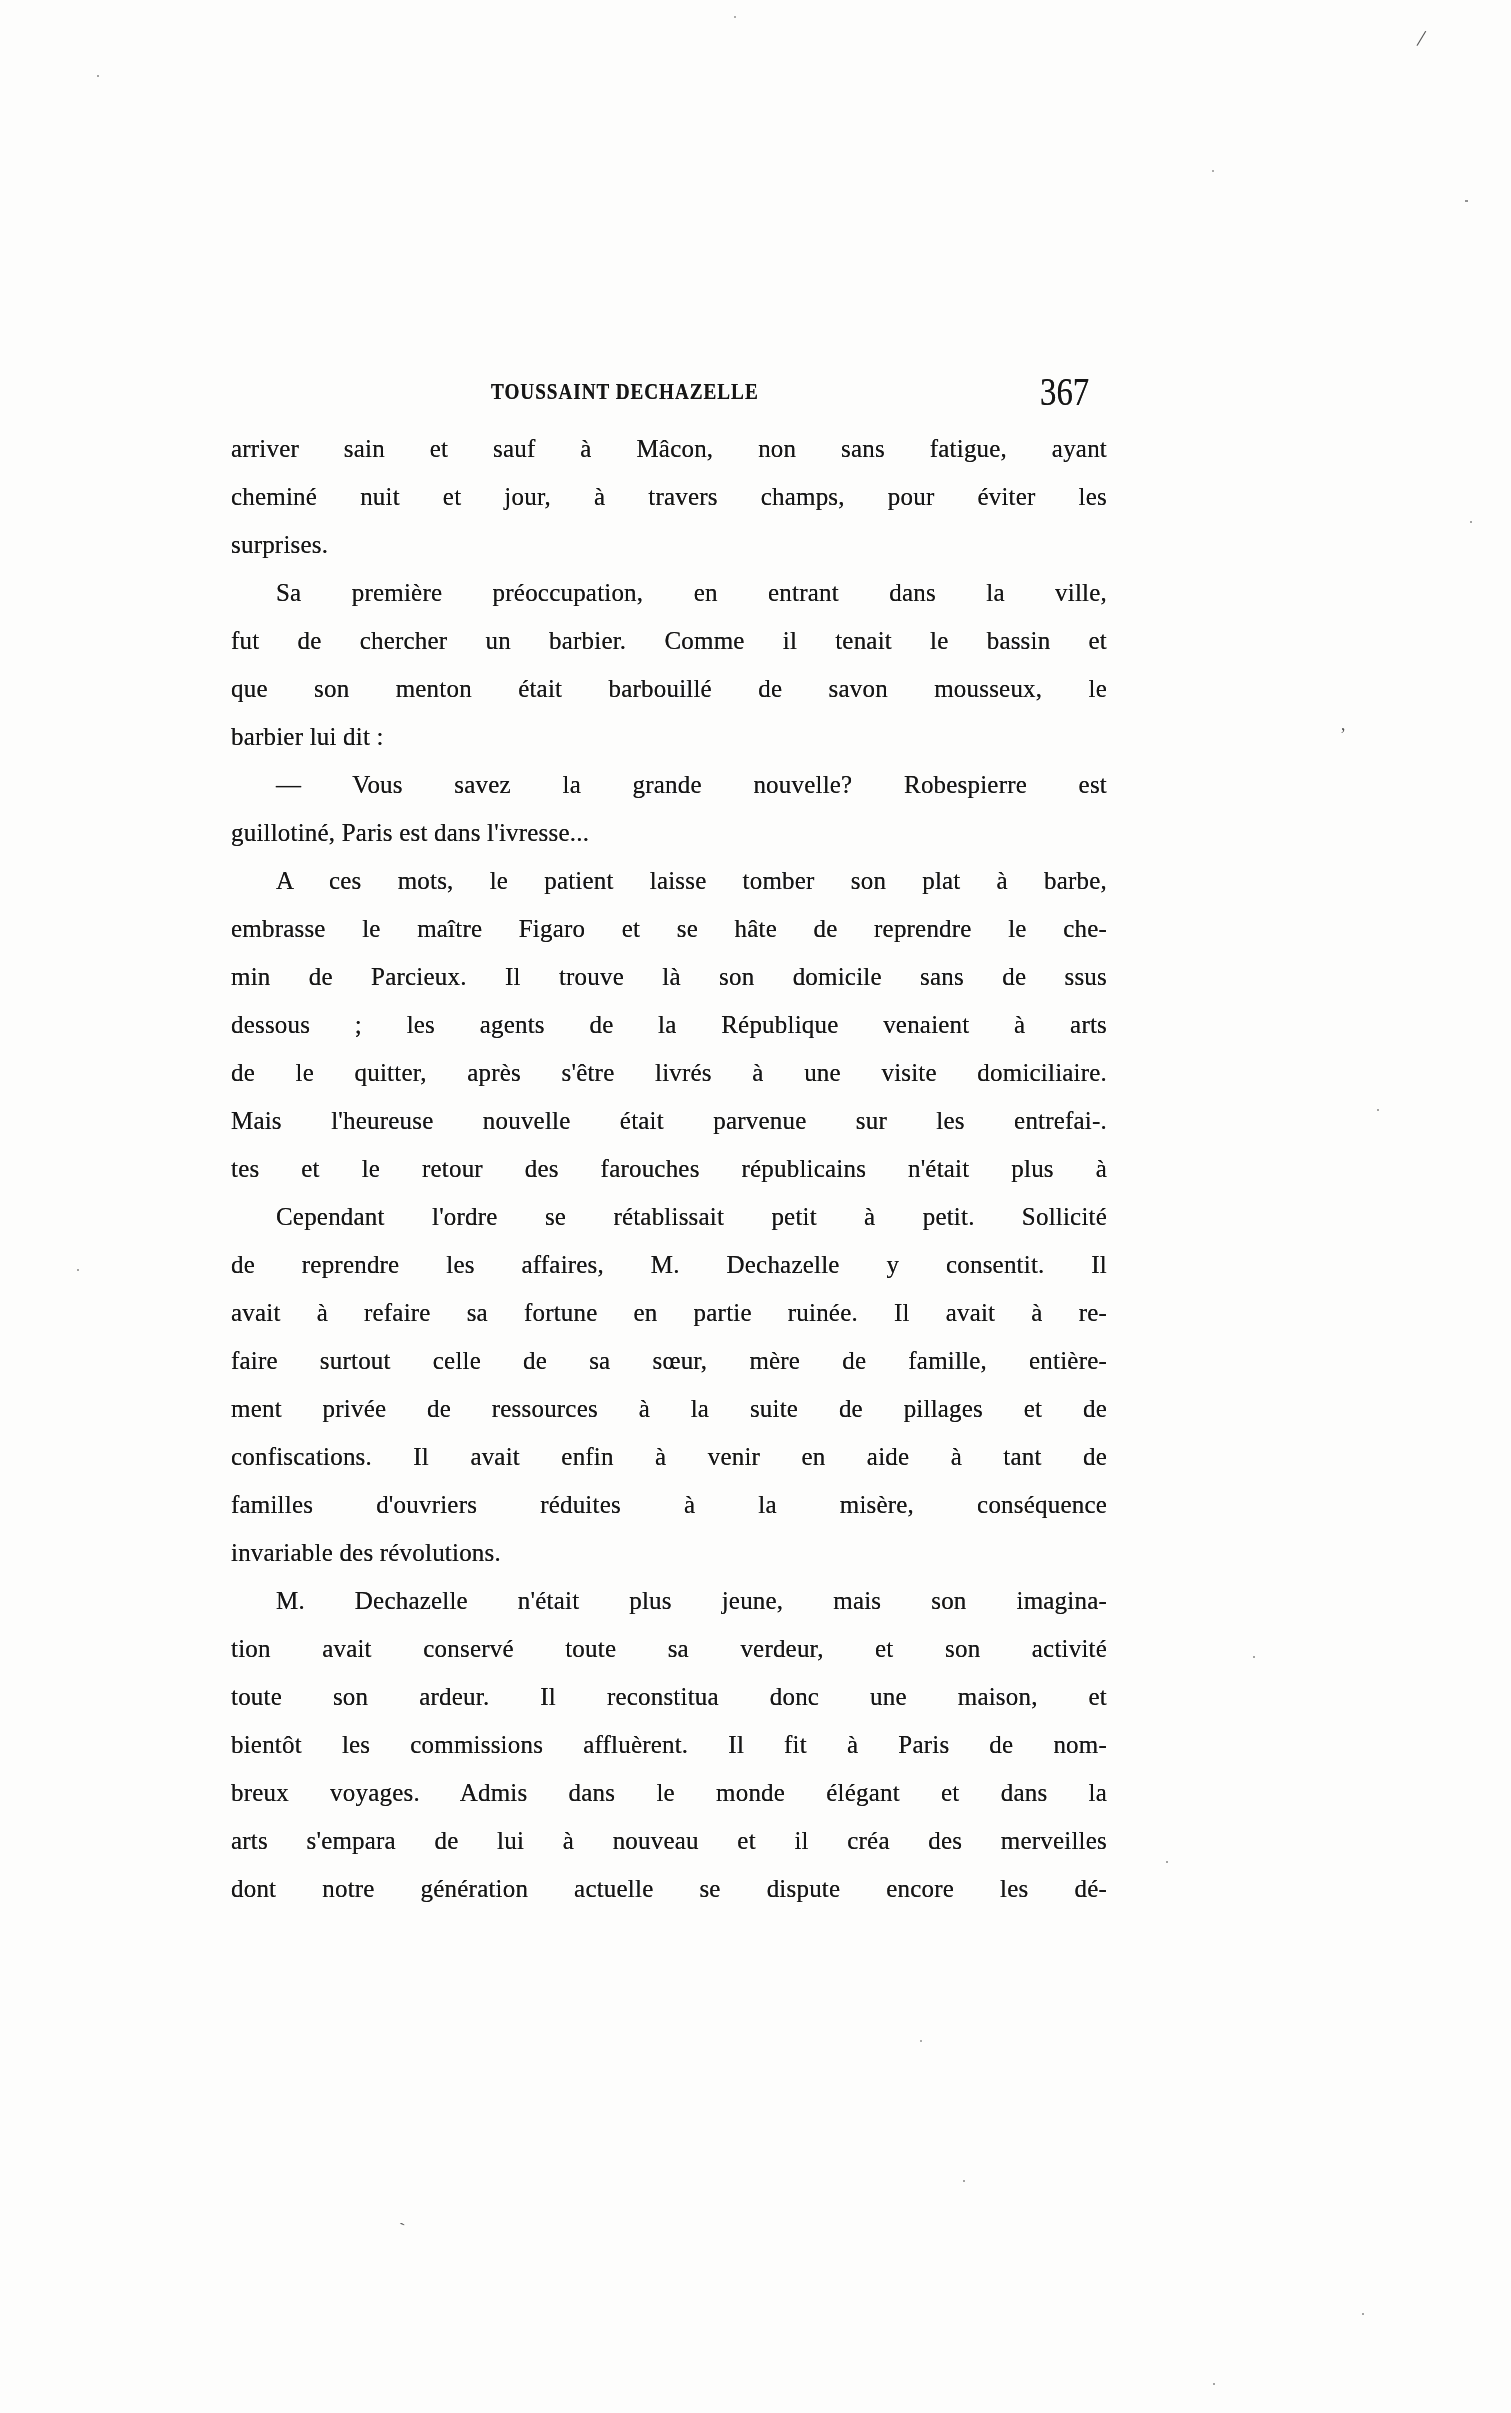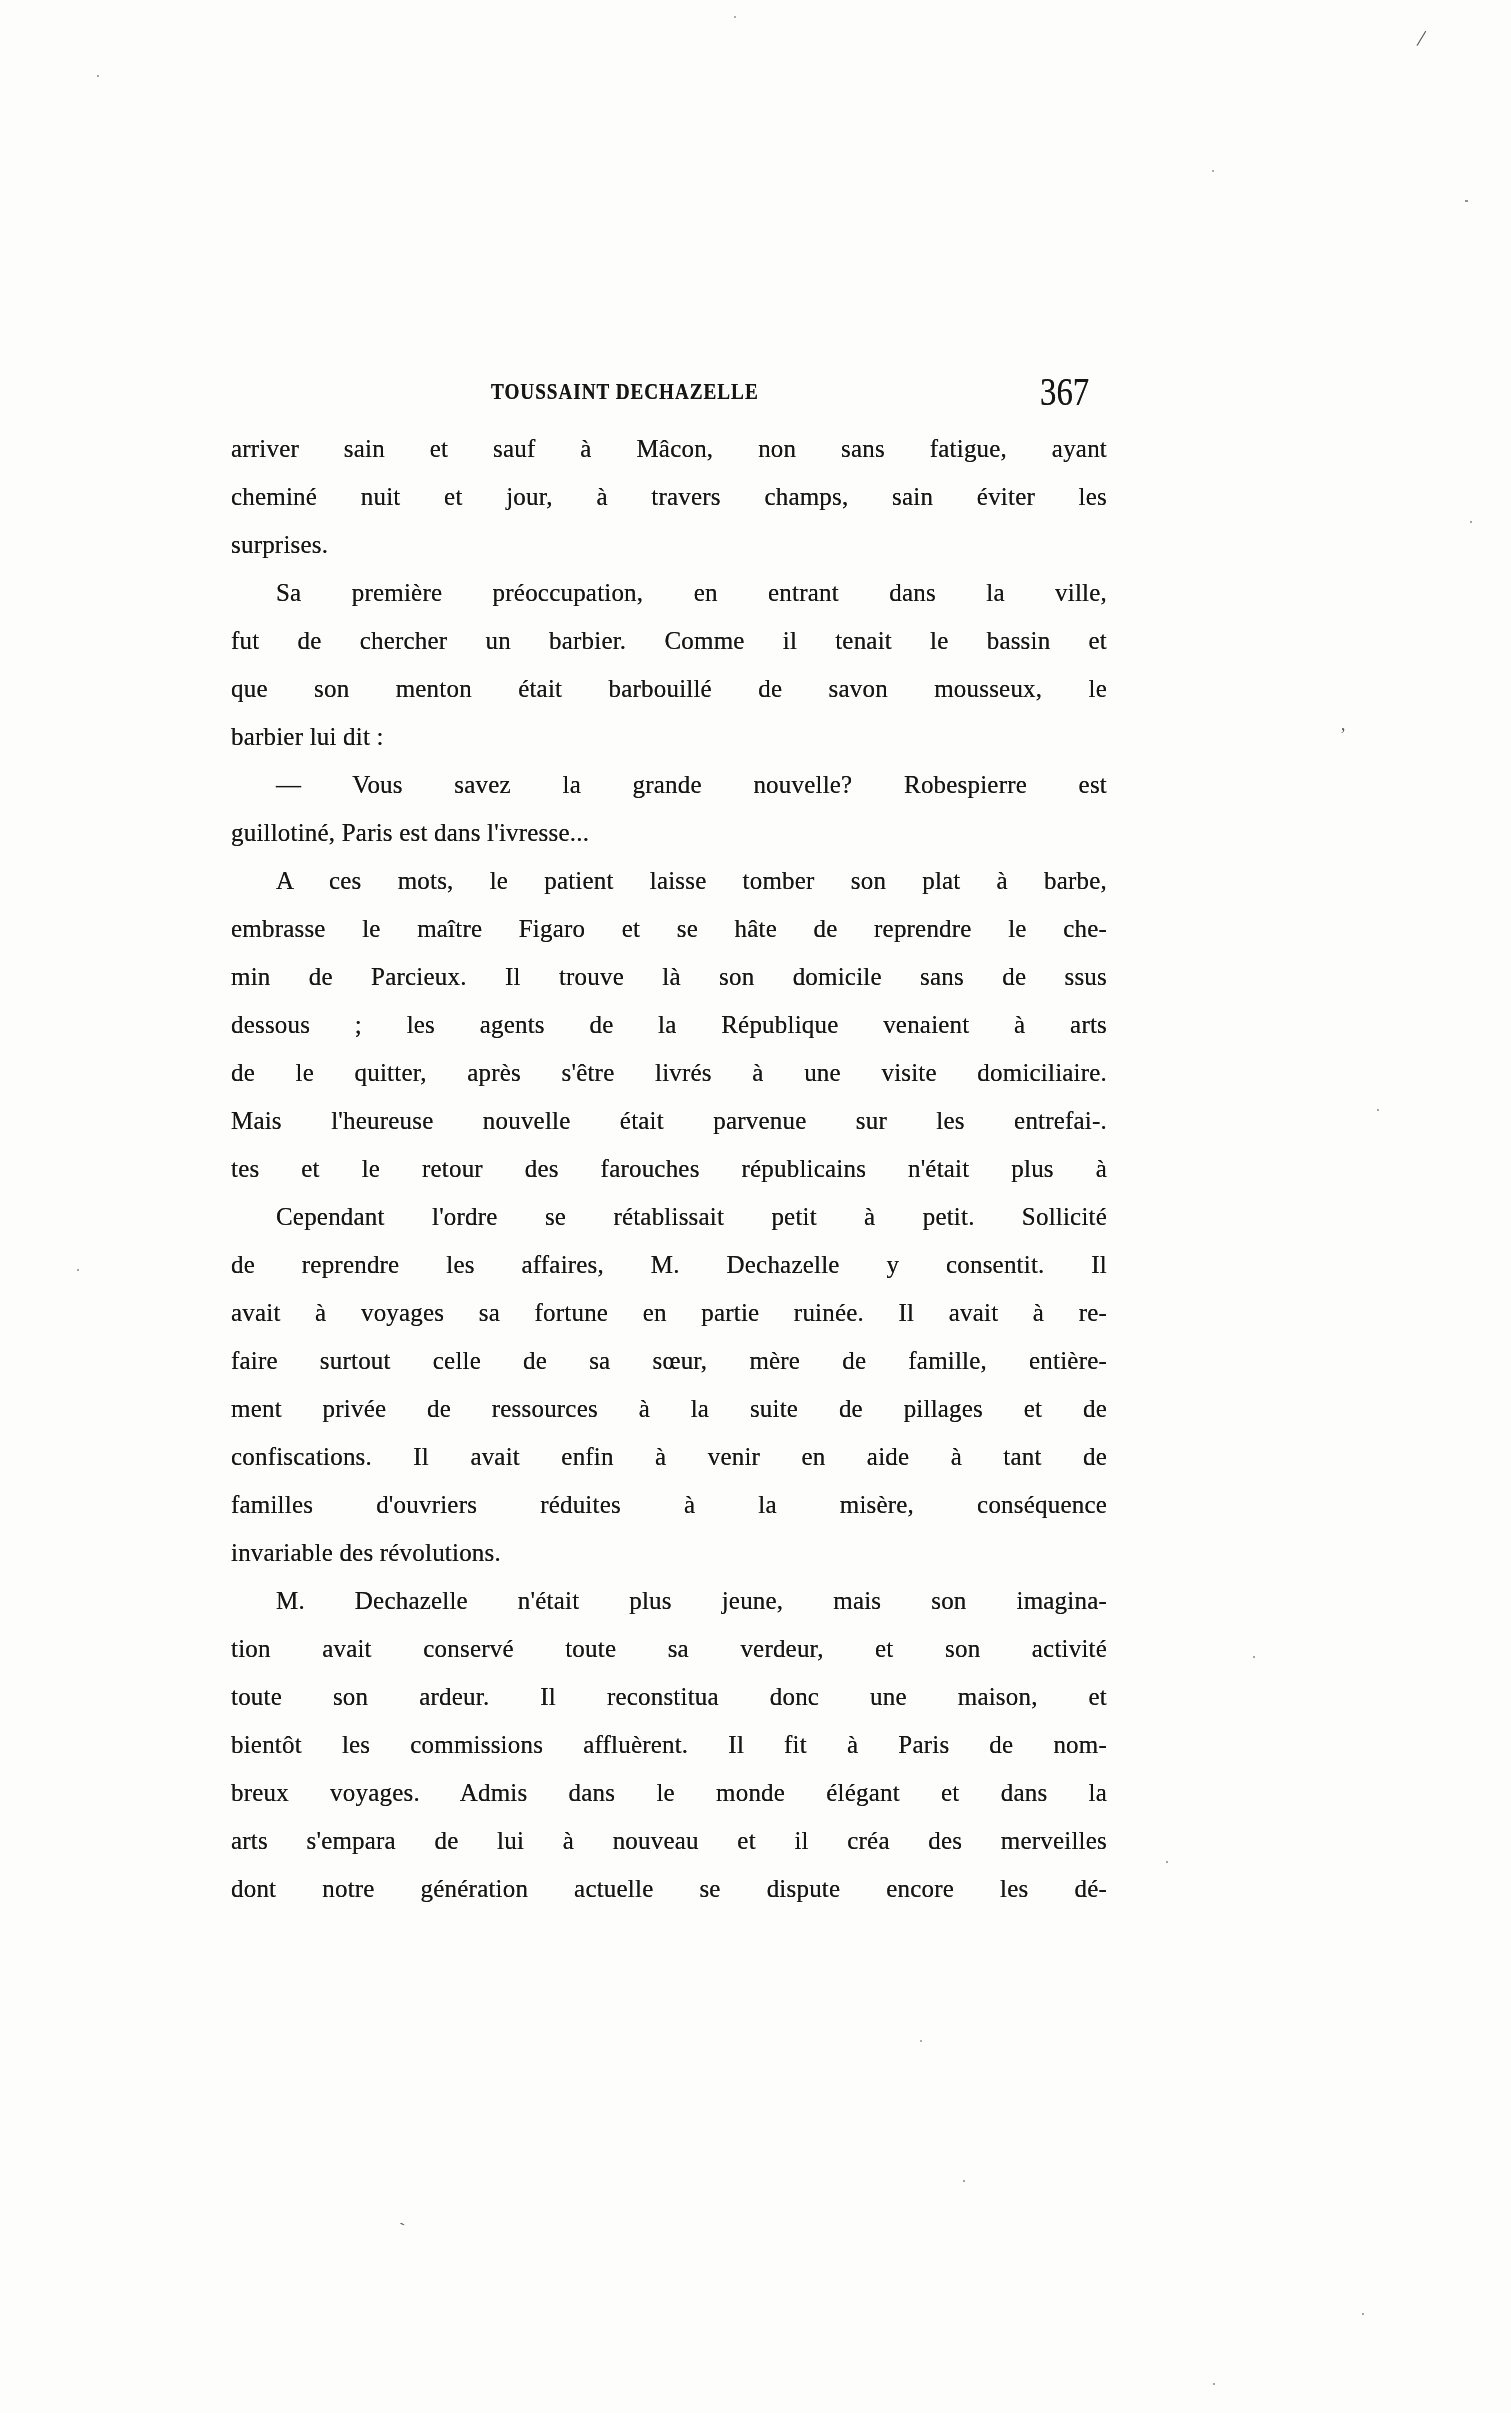--- a/index.html
+++ b/index.html
@@ -80,38 +80,38 @@
 </head>
 <body>
 
 <div class="page">
 
   <span class="header-title">TOUSSAINT DECHAZELLE</span>
   <span class="page-number">367</span>
 
   <div class="body-text">
     <div class="line">arriver sain et sauf à Mâcon, non sans fatigue, ayant</div>
-    <div class="line">cheminé nuit et jour, à travers champs, sain éviter les</div>
+    <div class="line">cheminé nuit et jour, à travers champs, pour éviter les</div>
     <div class="line end">surprises.</div>
     <div class="line indent">Sa première préoccupation, en entrant dans la ville,</div>
     <div class="line">fut de chercher un barbier. Comme il tenait le bassin et</div>
     <div class="line">que son menton était barbouillé de savon mousseux, le</div>
     <div class="line end">barbier lui dit :</div>
     <div class="line indent">— Vous savez la grande nouvelle? Robespierre est</div>
     <div class="line end">guillotiné, Paris est dans l'ivresse...</div>
     <div class="line indent">A ces mots, le patient laisse tomber son plat à barbe,</div>
     <div class="line">embrasse le maître Figaro et se hâte de reprendre le che-</div>
     <div class="line">min de Parcieux. Il trouve là son domicile sans de ssus</div>
     <div class="line">dessous ; les agents de la République venaient à arts</div>
     <div class="line">de le quitter, après s'être livrés à une visite domiciliaire.</div>
     <div class="line">Mais l'heureuse nouvelle était parvenue sur les entrefai-.</div>
     <div class="line">tes et le retour des farouches républicains n'était plus à</div>
     <div class="line indent">Cependant l'ordre se rétablissait petit à petit. Sollicité</div>
     <div class="line">de reprendre les affaires, M. Dechazelle y consentit. Il</div>
-    <div class="line">avait à voyages sa fortune en partie ruinée. Il avait à re-</div>
+    <div class="line">avait à refaire sa fortune en partie ruinée. Il avait à re-</div>
     <div class="line">faire surtout celle de sa sœur, mère de famille, entière-</div>
     <div class="line">ment privée de ressources à la suite de pillages et de</div>
     <div class="line">confiscations. Il avait enfin à venir en aide à tant de</div>
     <div class="line">familles d'ouvriers réduites à la misère, conséquence</div>
     <div class="line end">invariable des révolutions.</div>
     <div class="line indent">M. Dechazelle n'était plus jeune, mais son imagina-</div>
     <div class="line">tion avait conservé toute sa verdeur, et son activité</div>
     <div class="line">toute son ardeur. Il reconstitua donc une maison, et</div>
     <div class="line">bientôt les commissions affluèrent. Il fit à Paris de nom-</div>
     <div class="line">breux voyages. Admis dans le monde élégant et dans la</div>

